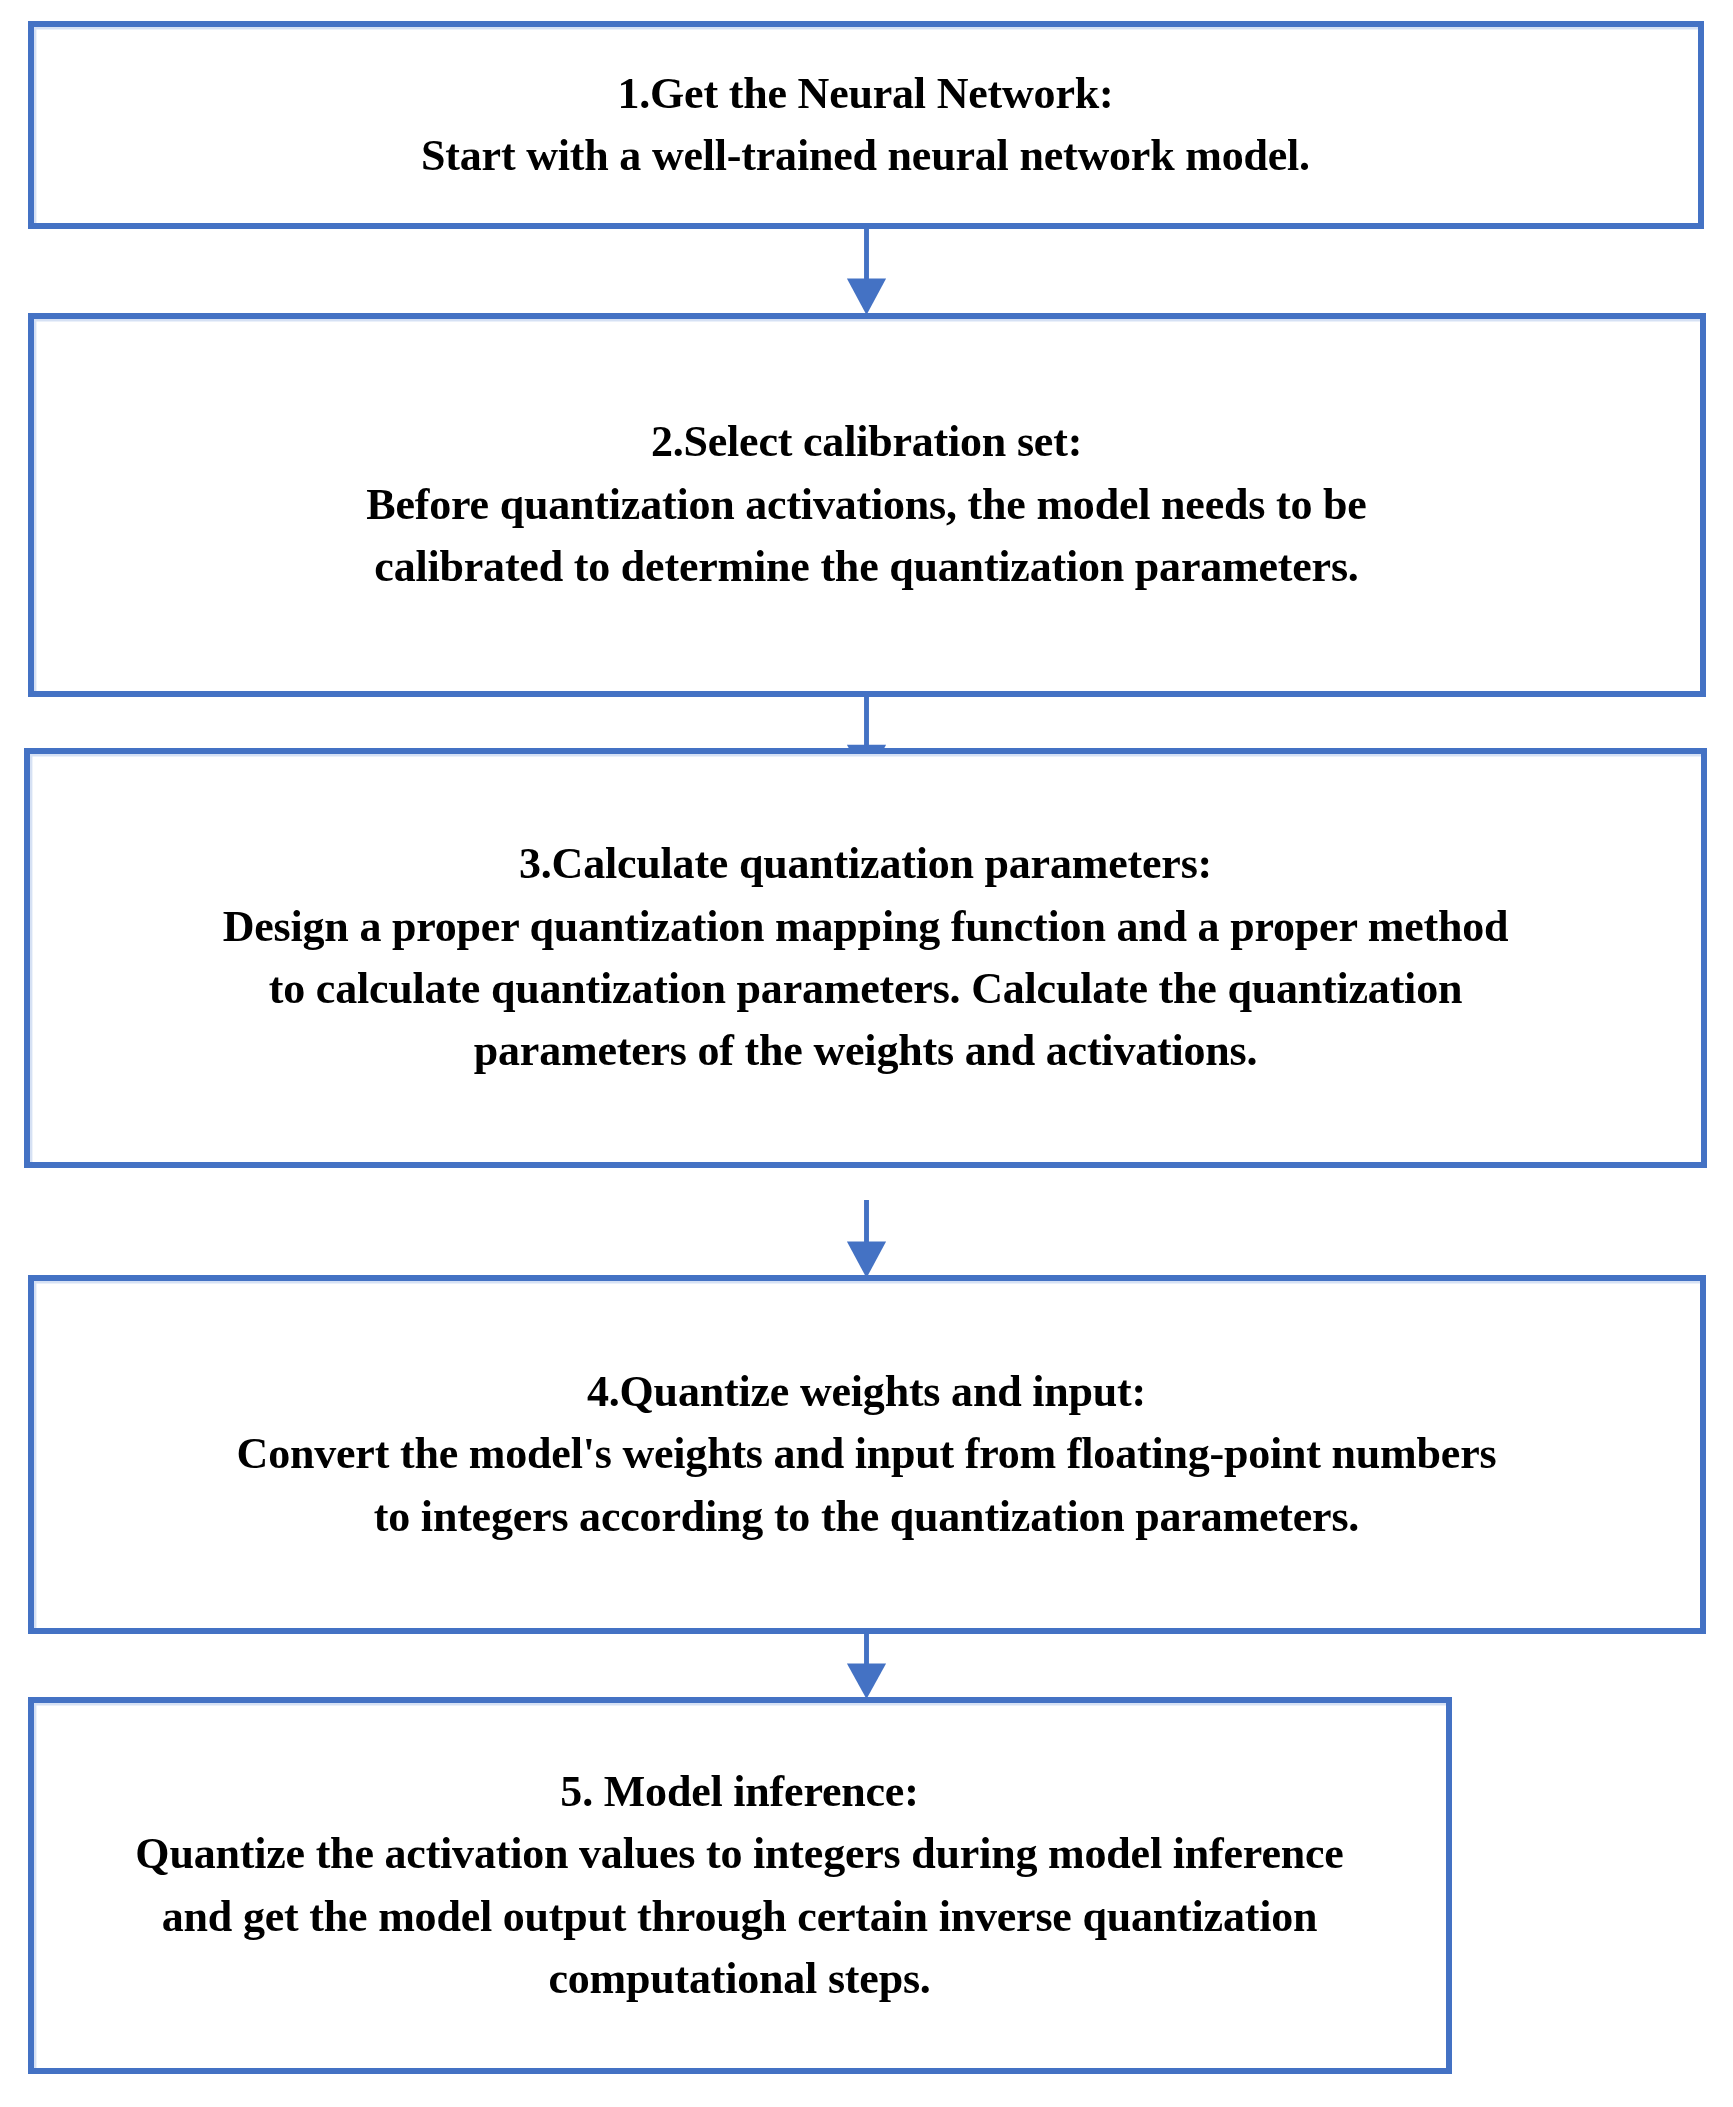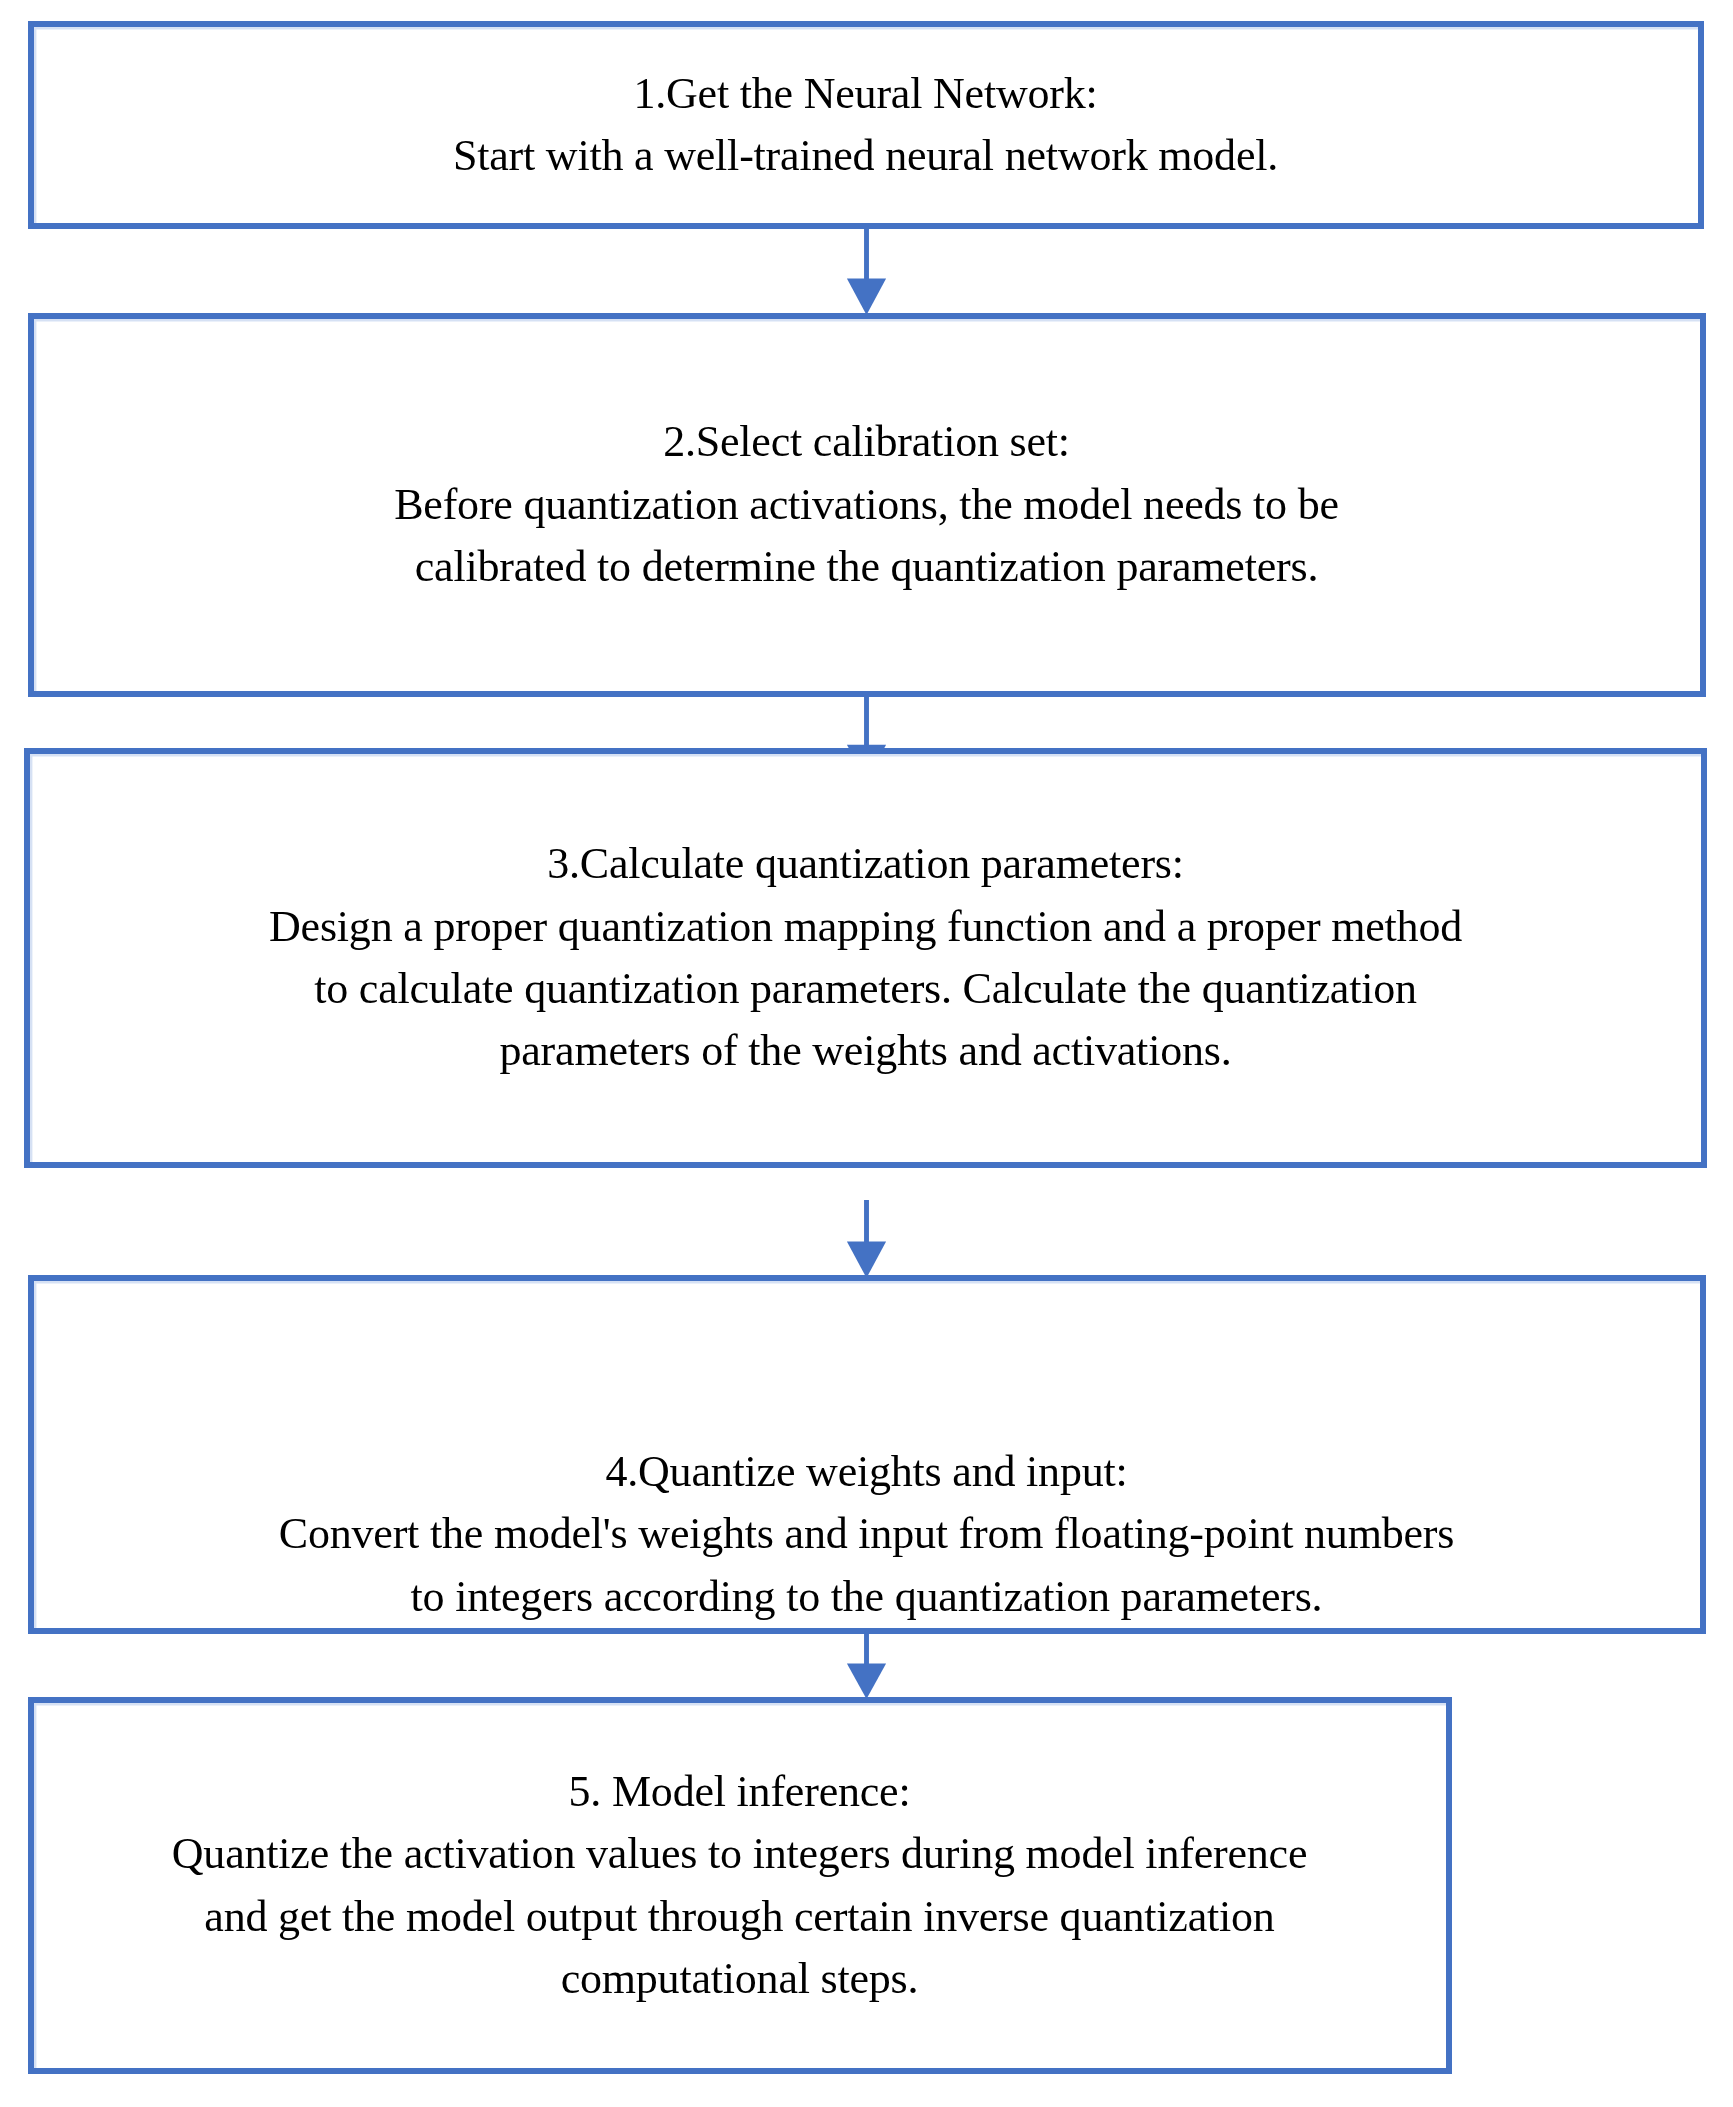--- a/index.html
+++ b/index.html
@@ -37,20 +37,21 @@
   .step-text {
     margin: 0;
     padding: 0 27.5px;
     text-align: center;
     color: #000000;
     font-family: "Liberation Serif", "DejaVu Serif", serif;
     font-size: 44px;
     line-height: 1.42;
     letter-spacing: -0.2px;
     white-space: pre-line;
+    font-weight: bold;
   }
 
   .connector {
     position: absolute;
     width: 49px;
     pointer-events: none;
   }
   .connector svg {
     display: block;
     width: 100%;
@@ -95,21 +96,21 @@
 parameters of the weights and activations.</p>
   </div>
 
   <div class="connector" style="left:842px; top:1200px; height:78px;">
     <svg viewBox="0 0 60 96" preserveAspectRatio="none">
       <rect x="27" y="0" width="6" height="53" fill="#4472C4"></rect>
       <polygon points="6,51 54,51 30,96" fill="#4472C4"></polygon>
     </svg>
   </div>
 
-  <div class="step-box" style="left:27.5px; top:1275px; width:1678px; height:359px;justify-content:flex-end;">
+  <div class="step-box" style="left:27.5px; top:1275px; width:1678px; height:359px;">
     <p class="step-text">4.Quantize weights and input:
 Convert the model's weights and input from floating-point numbers
 to integers according to the quantization parameters.</p>
   </div>
 
   <div class="connector" style="left:842px; top:1633px; height:66px;">
     <svg viewBox="0 0 60 82" preserveAspectRatio="none">
       <rect x="27" y="0" width="6" height="40" fill="#4472C4"></rect>
       <polygon points="6,38 54,38 30,82" fill="#4472C4"></polygon>
     </svg>

